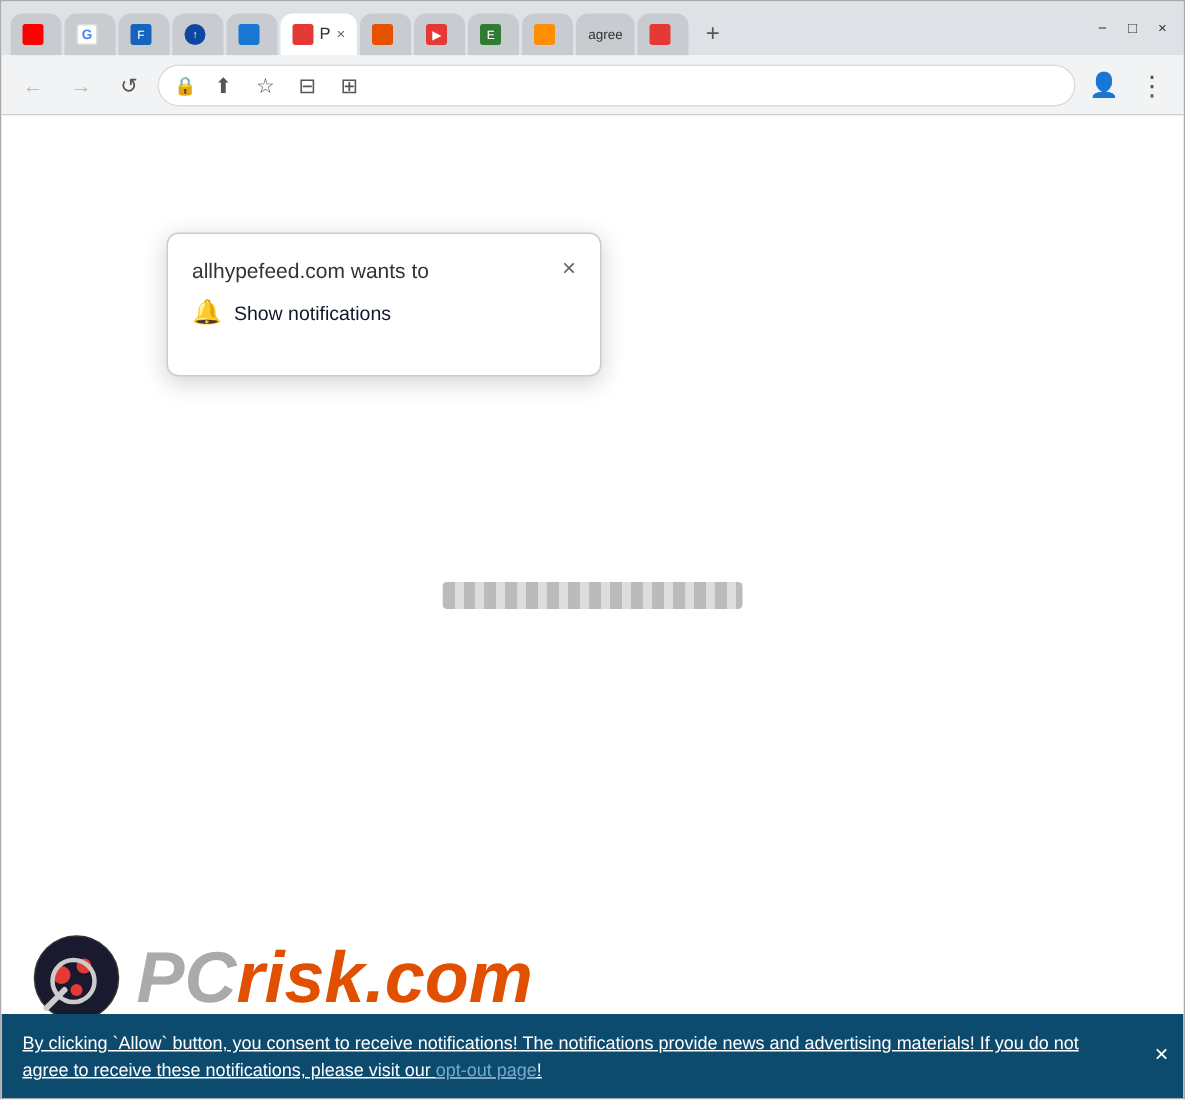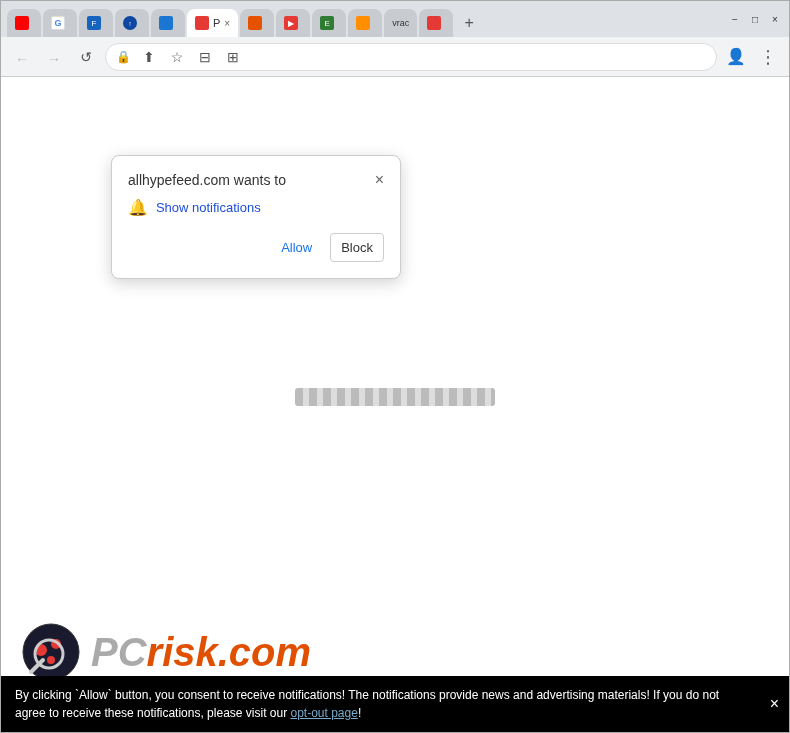--- a/index.html
+++ b/index.html
@@ -191,21 +191,21 @@
       color: #666;
       line-height: 1;
     }
     .popup-permission {
       display: flex;
       align-items: center;
       gap: 8px;
       margin-bottom: 16px;
     }
     .bell-icon { font-size: 16px; color: #333; }
-    .permission-text { font-size: 13px; color: #1d4ed8; }
+    .permission-text { font-size: 13px; color: #0f172a; }
     .popup-buttons {
       display: flex;
       justify-content: flex-end;
       gap: 8px;
     }
     .btn-allow {
       background: transparent;
       border: none;
       cursor: pointer;
       color: #1a73e8;
@@ -265,39 +265,40 @@
       left: 20px;
       display: flex;
       align-items: center;
       gap: 10px;
     }
     .pcrisk-icon {
       width: 60px;
       height: 60px;
     }
     .pcrisk-text {
-      font-size: 40px;
+      font-size: 48px;
       font-weight: bold;
       color: #999;
       font-style: italic;
     }
     .pcrisk-text span { color: #e05000; }
 
     
     .bottom-bar {
       position: absolute;
       bottom: 0;
       left: 0;
       right: 0;
-      background: #000000;
+      background: #0c4a6e;
       color: #fff;
       font-size: 12px;
       padding: 10px 40px 10px 14px;
       display: flex;
       align-items: center;
+      text-decoration: underline;
     }
     .bottom-bar-text { flex: 1; line-height: 1.5; }
     .bottom-bar-text a { color: #7ac; text-decoration: underline; cursor: pointer; }
     .bottom-bar-close {
       position: absolute;
       right: 10px;
       top: 50%;
       transform: translateY(-50%);
       background: transparent;
       border: none;
@@ -346,21 +347,21 @@
       <div class="tab">
         <div class="tab-favicon" style="width:14px;height:14px;background:#e53935;border-radius:2px;font-size:8px;display:flex;align-items:center;justify-content:center;color:#fff;">▶</div>
       </div>
       <div class="tab">
         <div class="tab-favicon" style="width:14px;height:14px;background:#2e7d32;border-radius:2px;font-size:8px;display:flex;align-items:center;justify-content:center;color:#fff;">E</div>
       </div>
       <div class="tab">
         <div class="tab-favicon" style="width:14px;height:14px;background:#ff8f00;border-radius:2px;"></div>
       </div>
       <div class="tab">
-        <span style="font-size:9px;">vrac</span>
+        <span style="font-size:9px;">agree</span>
       </div>
       <div class="tab">
         <div class="tab-favicon" style="width:14px;height:14px;background:#e53935;border-radius:2px;"></div>
       </div>
       <button class="tab-add">+</button>
     </div>
     <div class="window-controls">
       <button class="win-btn">−</button>
       <button class="win-btn">□</button>
       <button class="win-btn">×</button>
@@ -388,24 +389,20 @@
 
     <div class="notification-popup">
       <div class="popup-header">
         <span class="popup-title">allhypefeed.com wants to</span>
         <button class="popup-close-btn">×</button>
       </div>
       <div class="popup-permission">
         <span class="bell-icon">🔔</span>
         <span class="permission-text">Show notifications</span>
       </div>
-      <div class="popup-buttons">
-        <button class="btn-allow">Allow</button>
-        <button class="btn-block">Block</button>
-      </div>
     </div>
 
     <div class="loading-bar-wrap"></div>
 
 
     <div class="pcrisk-logo">
 
       <svg class="pcrisk-icon" viewBox="0 0 60 60">
         <circle cx="30" cy="30" r="28" fill="#1a1a2e" stroke="#333" stroke-width="1"></circle>
         <circle cx="20" cy="28" r="6" fill="#e53935"></circle>

